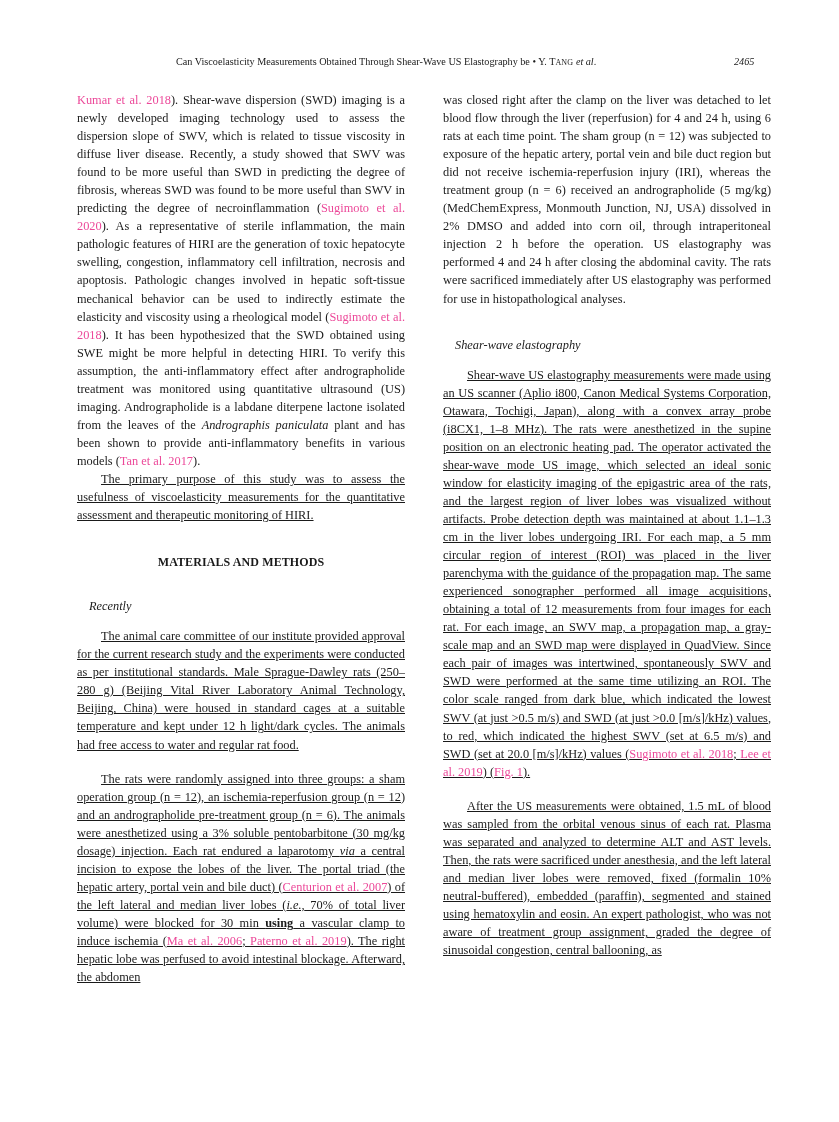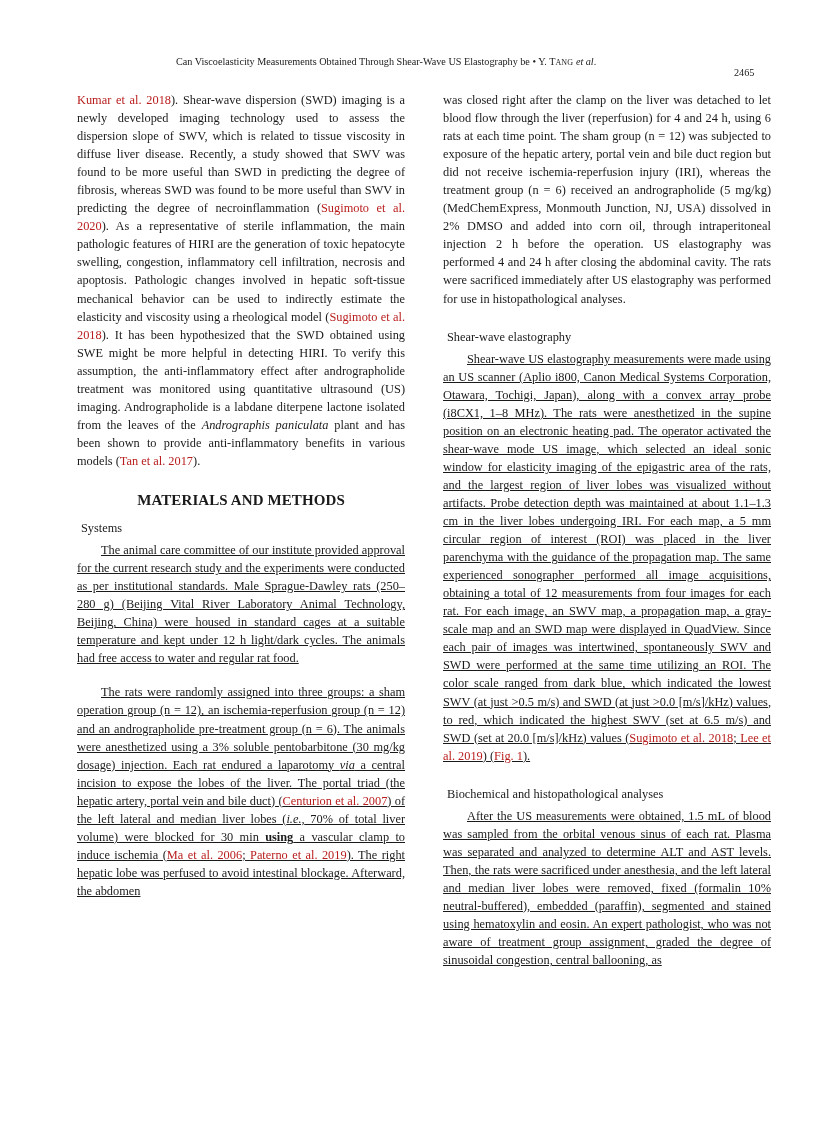--- a/index.html
+++ b/index.html
@@ -1,63 +1,63 @@
 <!DOCTYPE html>
 <html><head>
 <meta charset="utf-8">
 <style>
   html, body { margin:0; padding:0; background:#ffffff; }
   body { width:839px; height:1122px; position:relative; overflow:hidden;
          font-family:"Liberation Serif", "DejaVu Serif", serif; color:#1a1a1a; }
   .header { position:absolute; top:56px; left:0; width:839px; height:16px; font-size:10.2px; }
   .header .title { position:absolute; left:176px; top:0; white-space:nowrap;text-align:right; }
-  .header .pagenum { position:absolute; left:734px; top:11px; }
+  .header .pagenum { position:absolute; left:734px; top:0;font-style:italic; }
   .sc { font-size:8px; letter-spacing:0.2px; }
   .col { position:absolute; top:91px; width:328px; font-size:12.35px; line-height:18.05px; text-align:justify; }
   .col.left { left:77px; }
   .col.right { left:443px; }
   p { margin:0; }
   .ind { text-indent:24px;text-decoration:underline; }
-  .cite { color:#b91c1c; }
-  .subhead { margin:4px; }
-  .sec-head { text-align:center; font-weight:bold; font-size:15px; margin:0; letter-spacing:0.1px; }
+  .cite { color:#ec4899; }
+  .subhead { font-style:italic; margin:12px; }
+  .sec-head { text-align:center; font-weight:bold; font-size:12px; margin:8px; letter-spacing:0.1px; }
   .gap-sec { height:21px; }
   .gap-sec2 { height:6px; }
   .gap-sub { height:16px; }
 </style>
 </head>
 <body>
 
 <div class="header">
   <span class="title">
     <span>Can Viscoelasticity Measurements Obtained Through Shear-Wave US Elastography be</span>
     <span>•</span>
     <span><span>Y. T</span><span class="sc">ANG</span> <i>et al</i><span>.</span></span>
   </span>
   <span class="pagenum">2465</span>
 </div>
 
 <div class="col left">
   <p>
     <a class="cite">Kumar et al. 2018</a><span>). Shear-wave dispersion (SWD) imaging is a newly developed imaging technology used to assess the dispersion slope of SWV, which is related to tissue viscosity in diffuse liver disease. Recently, a study showed that SWV was found to be more useful than SWD in predicting the degree of fibrosis, whereas SWD was found to be more useful than SWV in predicting the degree of necroinflammation (</span><a class="cite">Sugimoto et al. 2020</a><span>). As a representative of sterile inflammation, the main pathologic features of HIRI are the generation of toxic hepatocyte swelling, congestion, inflammatory cell infiltration, necrosis and apoptosis. Pathologic changes involved in hepatic soft-tissue mechanical behavior can be used to indirectly estimate the elasticity and viscosity using a rheological model (</span><a class="cite">Sugimoto et al. 2018</a><span>). It has been hypothesized that the SWD obtained using SWE might be more helpful in detecting HIRI. To verify this assumption, the anti-inflammatory effect after andrographolide treatment was monitored using quantitative ultrasound (US) imaging. Andrographolide is a labdane diterpene lactone isolated from the leaves of the </span><i>Andrographis paniculata</i><span> plant and has been shown to provide anti-inflammatory benefits in various models (</span><a class="cite">Tan et al. 2017</a><span>).</span>
   </p>
+  <p class="ind">The primary purpose of this study was to assess the usefulness of viscoelasticity measurements for the quantitative assessment and therapeutic monitoring of HIRI.</p>
   <div class="gap-sec"></div>
   <h2 class="sec-head">MATERIALS AND METHODS</h2>
   <div class="gap-sec2"></div>
-  <p class="subhead">Systems</p>
+  <p class="subhead">Recently</p>
   <p class="ind">The animal care committee of our institute provided approval for the current research study and the experiments were conducted as per institutional standards. Male Sprague-Dawley rats (250–280 g) (Beijing Vital River Laboratory Animal Technology, Beijing, China) were housed in standard cages at a suitable temperature and kept under 12 h light/dark cycles. The animals had free access to water and regular rat food.</p>
   <div class="gap-sub"></div>
   <p class="ind">
     <span>The rats were randomly assigned into three groups: a sham operation group (n = 12), an ischemia-reperfusion group (n = 12) and an andrographolide pre-treatment group (n = 6). The animals were anesthetized using a 3% soluble pentobarbitone (30 mg/kg dosage) injection. Each rat endured a laparotomy </span><i>via</i><span> a central incision to expose the lobes of the liver. The portal triad (the hepatic artery, portal vein and bile duct) (</span><a class="cite">Centurion et al. 2007</a><span>) of the left lateral and median liver lobes (</span><i>i.e.,</i><span> 70% of total liver volume) were blocked for 30 min </span><b>using</b><span> a vascular clamp to induce ischemia (</span><a class="cite">Ma et al. 2006</a><span>; </span><a class="cite">Paterno et al. 2019</a><span>). The right hepatic lobe was perfused to avoid intestinal blockage. Afterward, the abdomen</span>
   </p>
 </div>
 
 <div class="col right">
   <p>was closed right after the clamp on the liver was detached to let blood flow through the liver (reperfusion) for 4 and 24 h, using 6 rats at each time point. The sham group (n = 12) was subjected to exposure of the hepatic artery, portal vein and bile duct region but did not receive ischemia-reperfusion injury (IRI), whereas the treatment group (n = 6) received an andrographolide (5 mg/kg) (MedChemExpress, Monmouth Junction, NJ, USA) dissolved in 2% DMSO and added into corn oil, through intraperitoneal injection 2 h before the operation. US elastography was performed 4 and 24 h after closing the abdominal cavity. The rats were sacrificed immediately after US elastography was performed for use in histopathological analyses.</p>
   <div class="gap-sub"></div>
   <p class="subhead">Shear-wave elastography</p>
   <p class="ind">
     <span>Shear-wave US elastography measurements were made using an US scanner (Aplio i800, Canon Medical Systems Corporation, Otawara, Tochigi, Japan), along with a convex array probe (i8CX1, 1–8 MHz). The rats were anesthetized in the supine position on an electronic heating pad. The operator activated the shear-wave mode US image, which selected an ideal sonic window for elasticity imaging of the epigastric area of the rats, and the largest region of liver lobes was visualized without artifacts. Probe detection depth was maintained at about 1.1–1.3 cm in the liver lobes undergoing IRI. For each map, a 5 mm circular region of interest (ROI) was placed in the liver parenchyma with the guidance of the propagation map. The same experienced sonographer performed all image acquisitions, obtaining a total of 12 measurements from four images for each rat. For each image, an SWV map, a propagation map, a gray-scale map and an SWD map were displayed in QuadView. Since each pair of images was intertwined, spontaneously SWV and SWD were performed at the same time utilizing an ROI. The color scale ranged from dark blue, which indicated the lowest SWV (at just &gt;0.5 m/s) and SWD (at just &gt;0.0 [m/s]/kHz) values, to red, which indicated the highest SWV (set at 6.5 m/s) and SWD (set at 20.0 [m/s]/kHz) values (</span><a class="cite">Sugimoto et al. 2018</a><span>; </span><a class="cite">Lee et al. 2019</a><span>) (</span><a class="cite">Fig. 1</a><span>).</span>
   </p>
   <div class="gap-sub"></div>
-  <p class="subhead">Biochemical and histopathological analyses</p>
   <p class="ind">After the US measurements were obtained, 1.5 mL of blood was sampled from the orbital venous sinus of each rat. Plasma was separated and analyzed to determine ALT and AST levels. Then, the rats were sacrificed under anesthesia, and the left lateral and median liver lobes were removed, fixed (formalin 10% neutral-buffered), embedded (paraffin), segmented and stained using hematoxylin and eosin. An expert pathologist, who was not aware of treatment group assignment, graded the degree of sinusoidal congestion, central ballooning, as</p>
 </div>
 
 </body></html>

